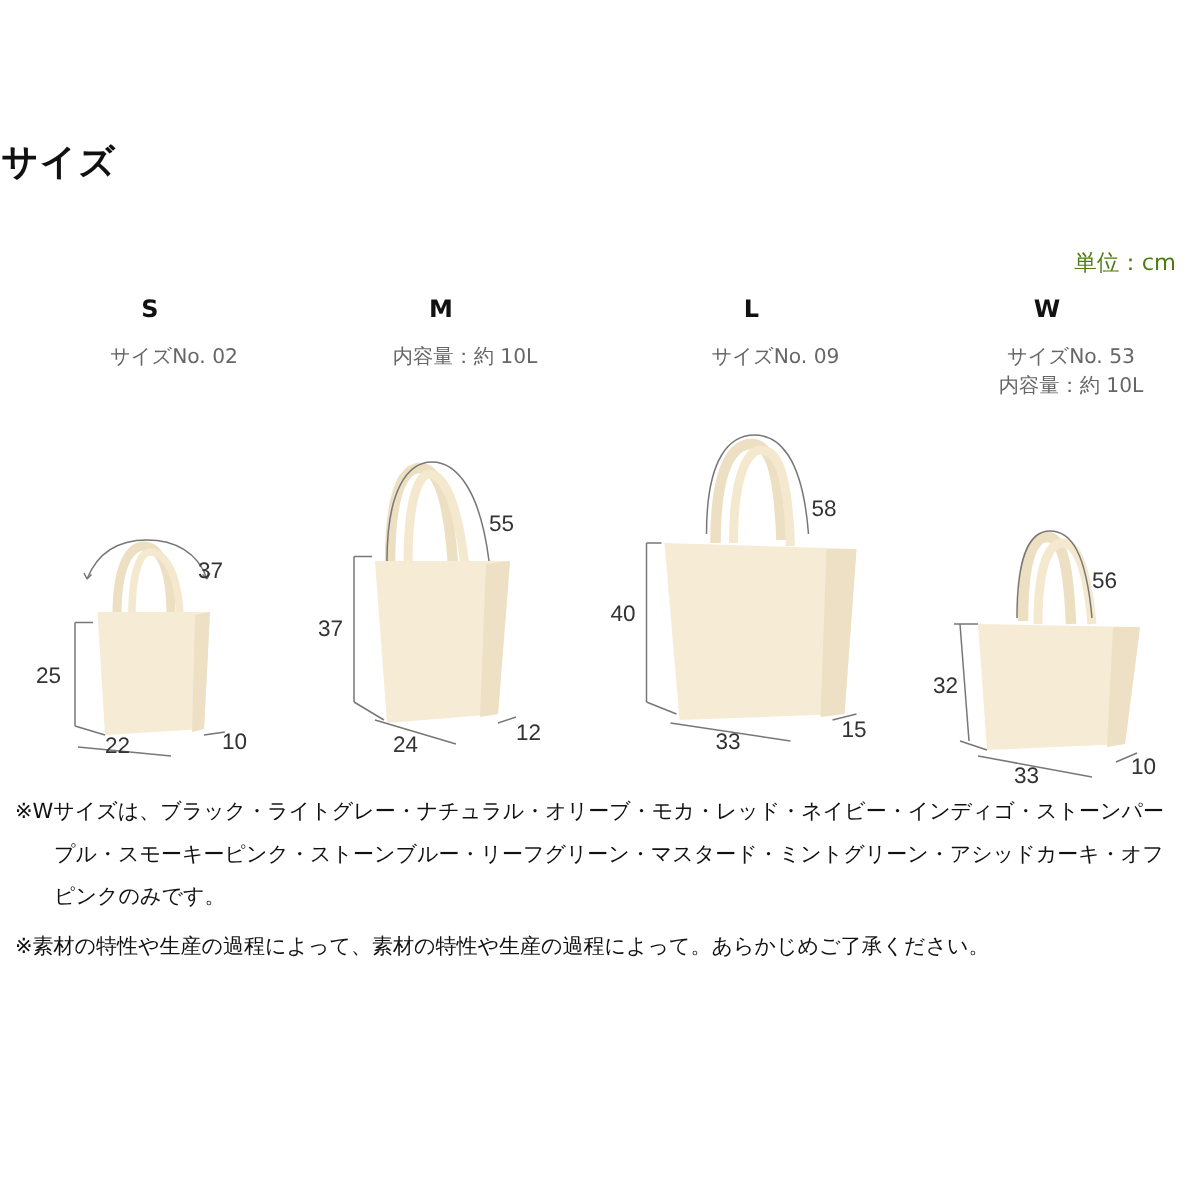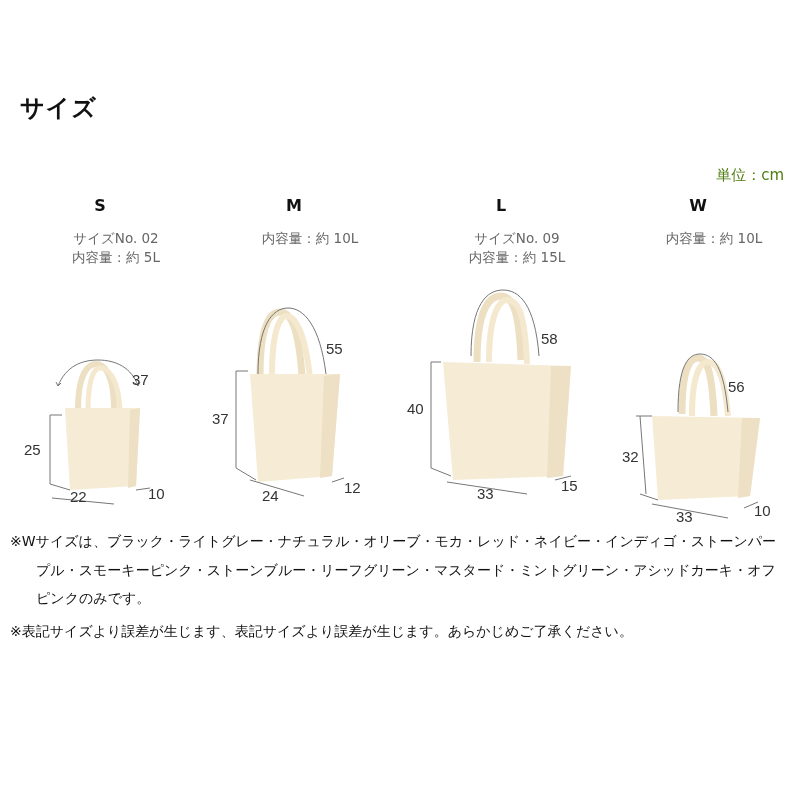--- a/index.html
+++ b/index.html
@@ -1,50 +1,49 @@
 <!DOCTYPE html>
 <html><head>
 <meta charset="utf-8">
 <style>
   html, body { margin:0; padding:0; background:#ffffff; }
   body { width:800px; height:800px; position:relative; overflow:hidden;
          font-family:"DejaVu Sans", "Liberation Sans", sans-serif; color:#111; }
-  .title { position:absolute; left:20px; top:92px; font-size:24px; font-weight:bold; letter-spacing:1px; }
+  .title { position:absolute; left:1px; top:92px; font-size:24px; font-weight:bold; letter-spacing:1px; }
   .unit { position:absolute; right:16px; top:166px; font-size:15px; color:#4d7c0f; }
   .col { position:absolute; top:196px; width:200px; text-align:center; }
   .col .sz { font-size:16px; font-weight:bold; color:#111; margin-bottom:14px; }
   .col .info { font-size:13.5px; color:#666; line-height:19px;padding-left:32px; }
   .fig { position:absolute; }
   .fig svg { display:block; }
   .dim { font-family:"Liberation Sans", sans-serif; font-size:15px; fill:#333; }
   .notes { position:absolute; left:10px; top:527px; width:780px; font-size:14px; line-height:28.5px; color:#111; }
   .note { padding-left:26px; text-indent:-26px; margin-bottom:4px; }
 </style>
 </head>
 <body>
 
 <div class="title">サイズ</div>
 <div class="unit">単位：cm</div>
 
 <div class="col" style="left:0px;">
   <div class="sz">S</div>
   <div class="info">サイズNo. 02</div>
-  <div class="info">内容量：約 5L</div>
 </div>
 <div class="col" style="left:194px;">
   <div class="sz">M</div>
   <div class="info">内容量：約 10L</div>
 </div>
 <div class="col" style="left:401px;">
   <div class="sz">L</div>
   <div class="info">サイズNo. 09</div>
-  <div class="info">内容量：約 15L</div>
 </div>
 <div class="col" style="left:598px;">
   <div class="sz">W</div>
+  <div class="info">サイズNo. 53</div>
   <div class="info">内容量：約 10L</div>
 </div>
 
 <div class="fig" style="left:20px; top:350px;">
   <svg width="150" height="160" viewBox="0 0 150 160">
     <path d="M58 60 C58 20, 70 14, 76 14 C82 14, 94 20, 94 60" fill="none" stroke="#ecdfc2" stroke-width="6"></path>
     <path d="M68 60 C68 24, 76 18, 80 18 C86 18, 98 24, 100 60" fill="none" stroke="#f4e8cf" stroke-width="5"></path>
     <path d="M45 58 L120 58 L116 136 L50 140 Z" fill="#f6ecd6"></path>
     <path d="M110 60 L120 58 L116 136 L108 138 Z" fill="#ede0c4"></path>
     <path d="M38 36 C46 16, 62 10, 78 10 C96 10, 112 18, 118 36" fill="none" stroke="#777" stroke-width="1"></path>
@@ -114,14 +113,14 @@
     <text x="22" y="118" class="dim">32</text>
     <line x1="52" y1="160" x2="128" y2="174" stroke="#777" stroke-width="1"></line>
     <text x="76" y="178" class="dim">33</text>
     <line x1="144" y1="164" x2="158" y2="158" stroke="#777" stroke-width="1"></line>
     <text x="154" y="172" class="dim">10</text>
   </svg>
 </div>
 
 <div class="notes">
   <div class="note">※Wサイズは、ブラック・ライトグレー・ナチュラル・オリーブ・モカ・レッド・ネイビー・インディゴ・ストーンパープル・スモーキーピンク・ストーンブルー・リーフグリーン・マスタード・ミントグリーン・アシッドカーキ・オフピンクのみです。</div>
-  <div class="note">※表記サイズより誤差が生じます、表記サイズより誤差が生じます。あらかじめご了承ください。</div>
+  <div class="note">※素材の特性や生産の過程によって、素材の特性や生産の過程によって。あらかじめご了承ください。</div>
 </div>
 
 </body></html>

